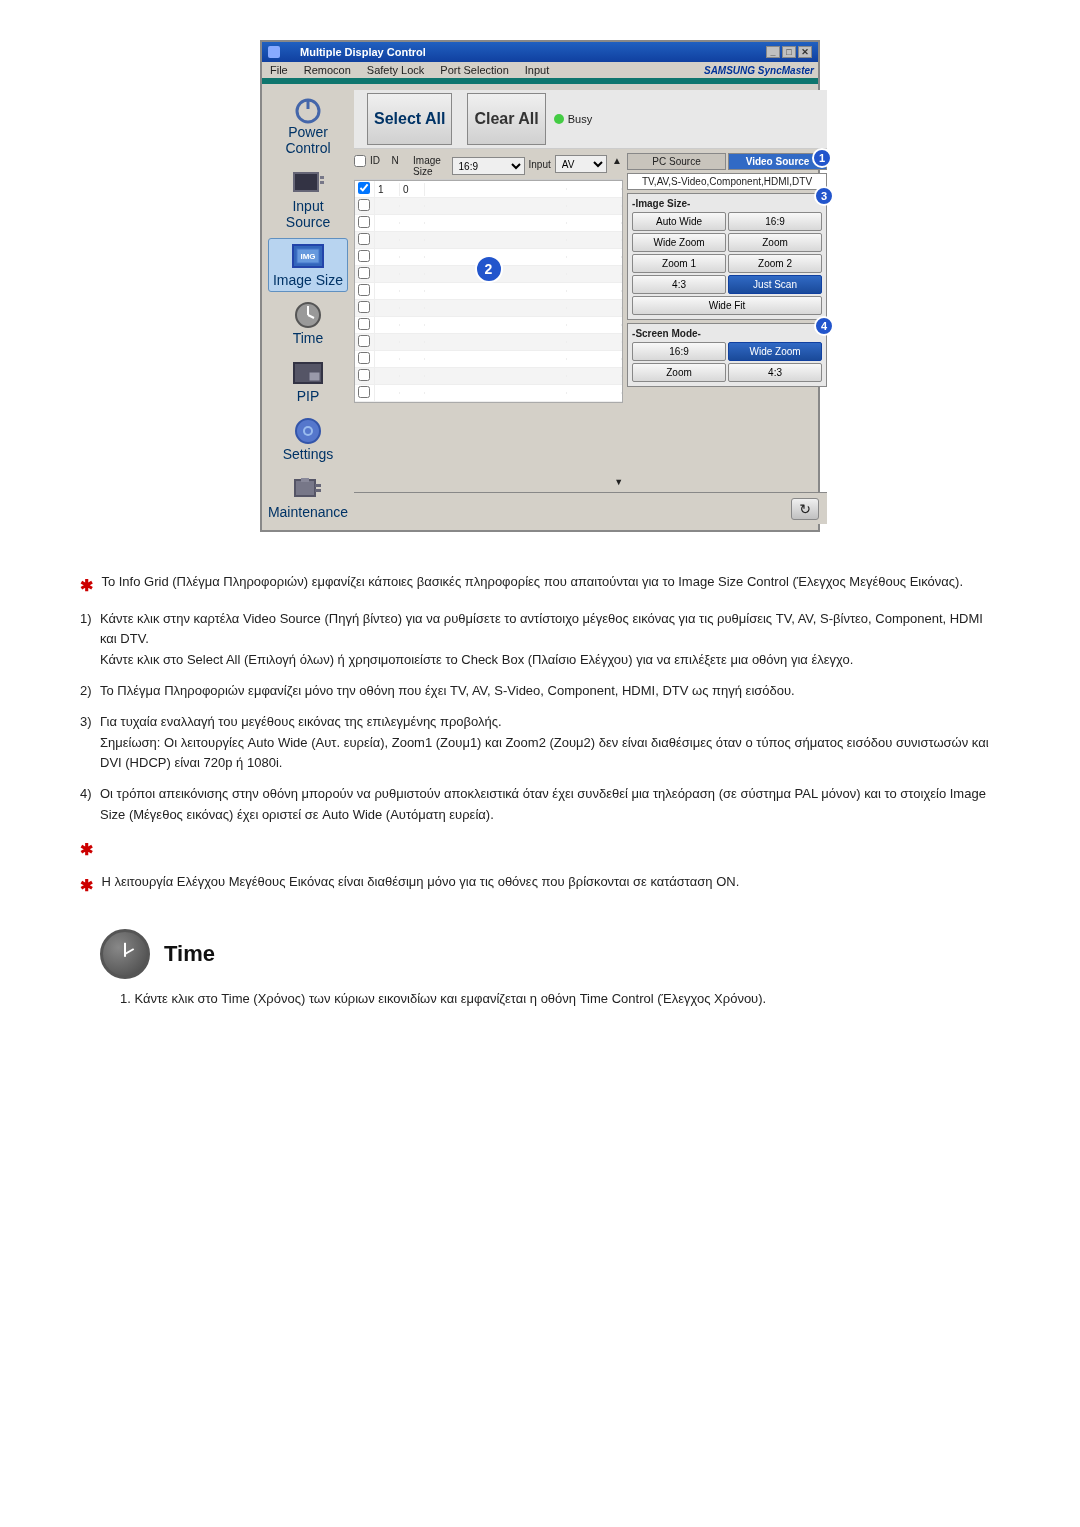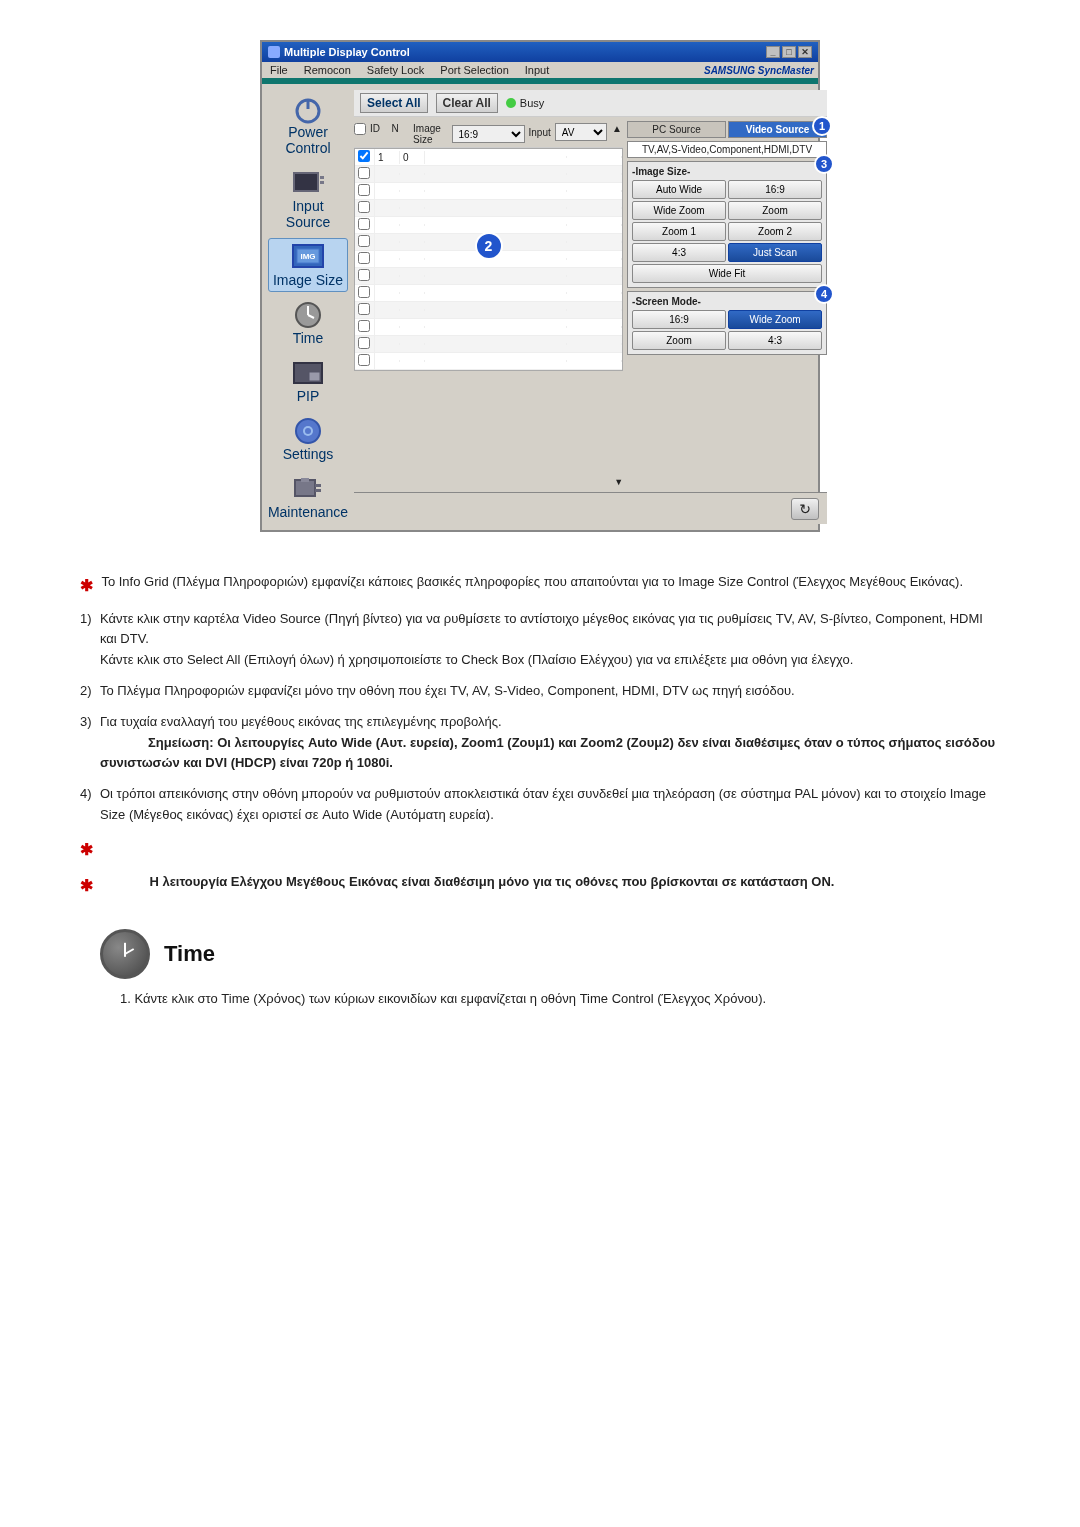--- a/index.html
+++ b/index.html
@@ -30,21 +30,21 @@
       font-size: 11px;
       font-weight: bold;
       padding: 3px 6px;
       display: flex;
       align-items: center;
       justify-content: space-between;
       height: 20px;
     }
     .win-titlebar-title {
       display: flex;
-      gap: 4px;
+      gap: 20px;
     }
     .win-titlebar-icon {
       width: 12px;
       height: 12px;
       background: #88aaff;
       border-radius: 2px;
     }
     .win-controls {
       display: flex;
       gap: 2px;
@@ -287,22 +287,21 @@
       padding-left: 20px;
       position: relative;
     }
     .numbered-item .item-num {
       position: absolute;
       left: 0;
       top: 0;
     }
 
     .bold-note {
-      font-weight: bold;
-      margin-left: 48px;
+      font-weight: normal;
     }
 
     
     .time-section {
       margin-top: 30px;
       display: flex;
       align-items: center;
       gap: 14px;
       padding-left: 20px;
     }
@@ -364,24 +363,25 @@
     }
     .gd-check { width: 20px; }
     .gd-id { width: 25px; }
     .gd-num { width: 25px; }
     .gd-imgsize { flex: 1; }
     .gd-input { width: 55px; }
 
     .select-all-btn, .clear-all-btn {
       background: linear-gradient(to bottom, #f0f0f0, #d0d0d0);
       border: 1px solid #888;
-      padding: 2px 6px;
-      font-size: 12px;
+      padding: 16px 6px;
+      font-size: 16px;
       cursor: pointer;
       font-weight: bold;
+      margin-left: 7px;
     }
     .select-all-btn { color: #003366; }
     .clear-all-btn { color: #333; }
 
     .header-combo {
       display: flex;
       align-items: center;
       gap: 4px;
       font-size: 10px;
     }

